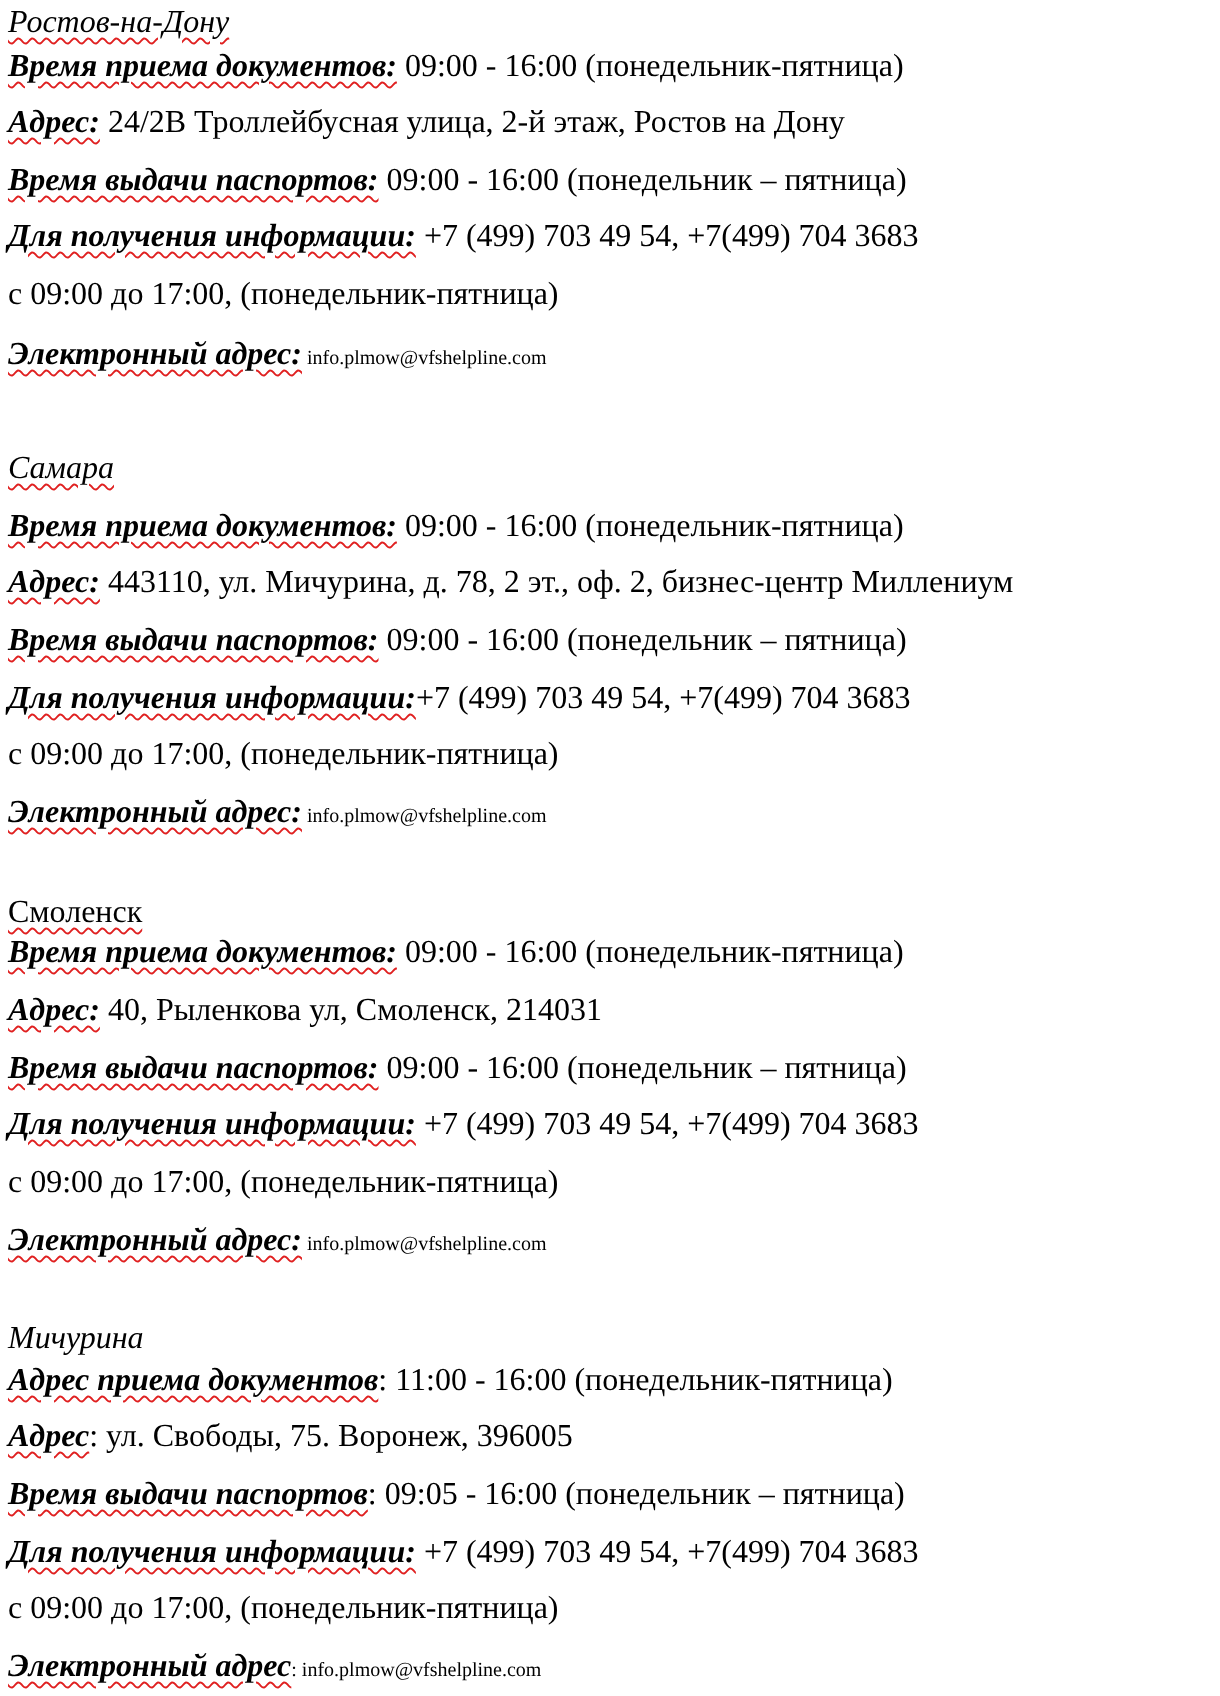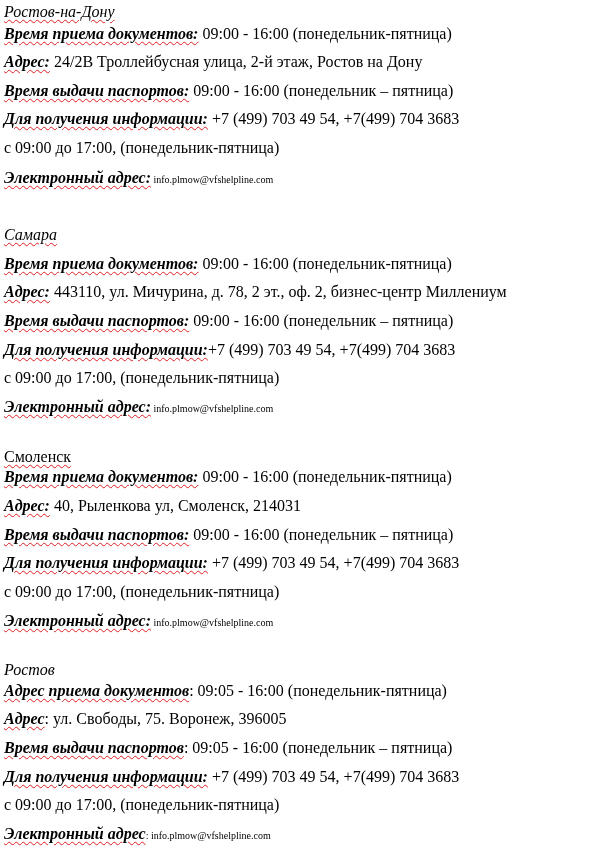--- a/index.html
+++ b/index.html
@@ -93,23 +93,23 @@
   <div class="line" style="top:553px">
     <span class="lbl sp">Для получения информации:</span><span> +7 (499) 703 49 54, +7(499) 704 3683</span>
   </div>
   <div class="line" style="top:582px">с 09:00 до 17:00, (понедельник-пятница)</div>
   <div class="line" style="top:611px">
     <span class="lbl sp">Электронный адрес:</span><span class="email"> info.plmow@vfshelpline.com</span>
   </div>
 </div>
 
 <div>
-  <div class="line city" style="top:660px">Ростов</div>
+  <div class="line city" style="top:660px">Мичурина</div>
   <div class="line" style="top:681px">
-    <span class="lbl sp">Адрес приема документов</span><span>: 09:05 - 16:00 (понедельник-пятница)</span>
+    <span class="lbl sp">Адрес приема документов</span><span>: 11:00 - 16:00 (понедельник-пятница)</span>
   </div>
   <div class="line" style="top:709px">
     <span class="lbl sp">Адрес</span><span>: ул. Свободы, 75. Воронеж, 396005</span>
   </div>
   <div class="line" style="top:738px">
     <span class="lbl sp">Время выдачи паспортов</span><span>: 09:05 - 16:00 (понедельник – пятница)</span>
   </div>
   <div class="line" style="top:767px">
     <span class="lbl sp">Для получения информации:</span><span> +7 (499) 703 49 54, +7(499) 704 3683</span>
   </div>

